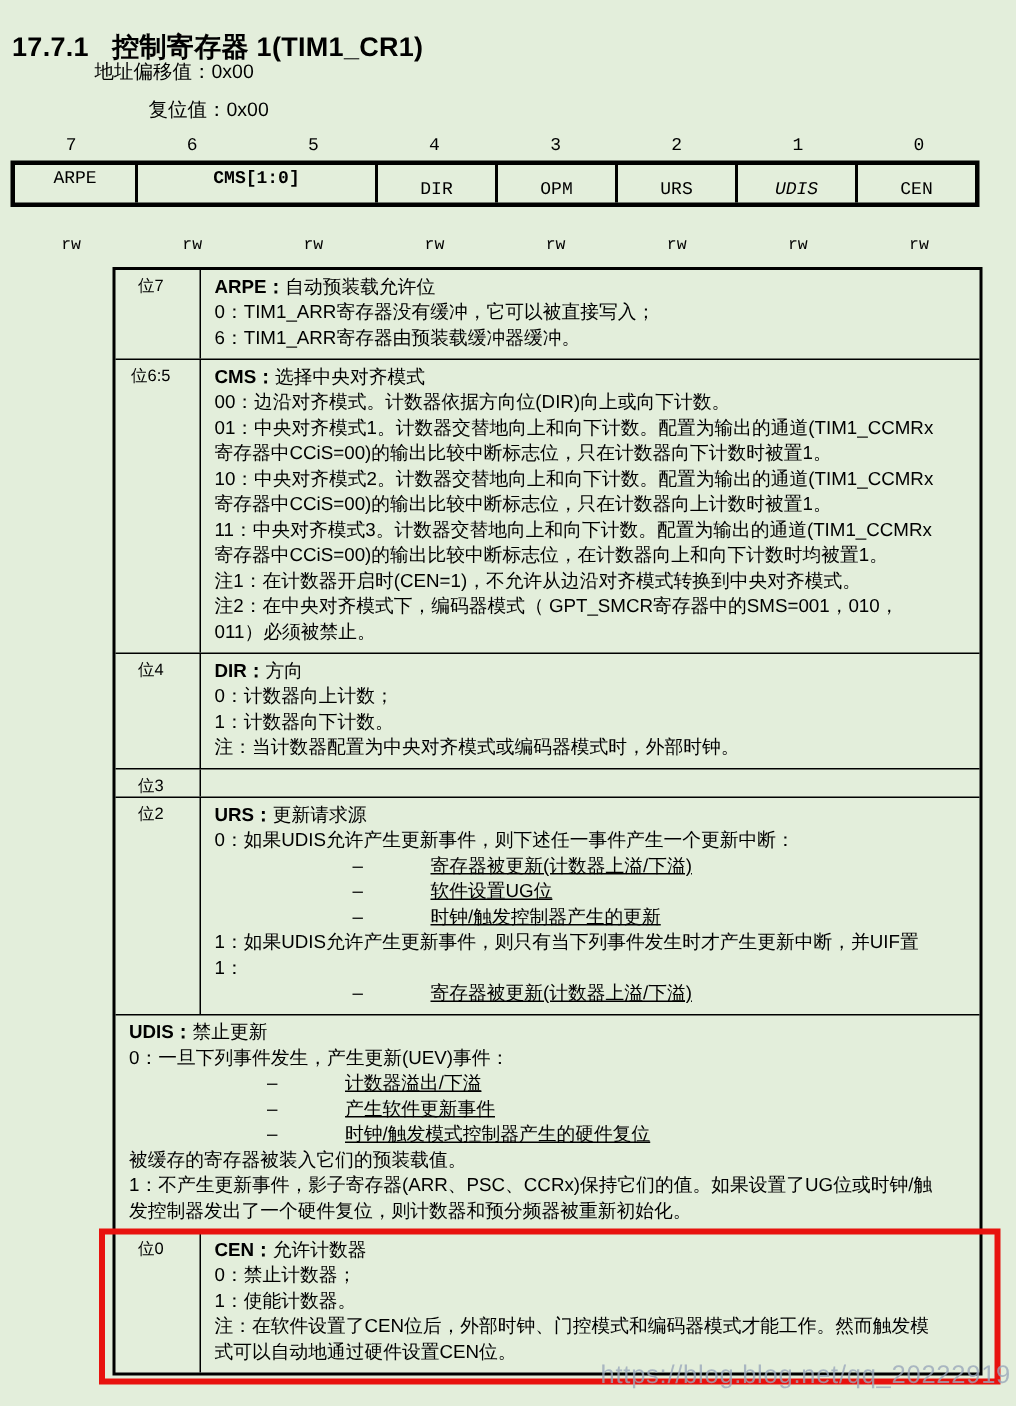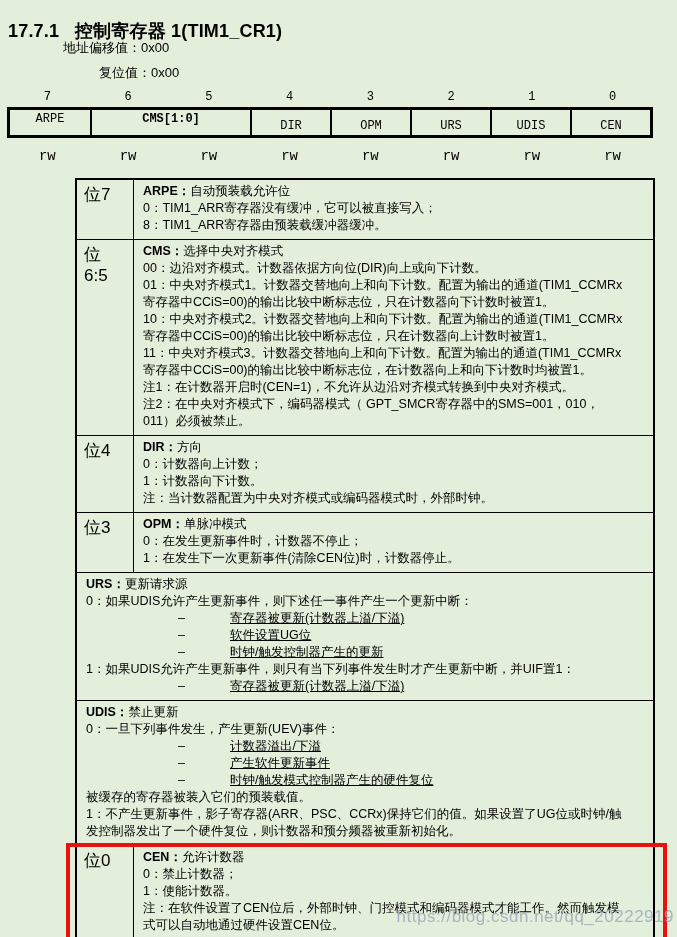--- a/index.html
+++ b/index.html
@@ -32,32 +32,32 @@
     border:3px solid var(--ink);height:25px;
   }
   .bit-cell{
     border-left:2px solid var(--ink);
     display:flex;justify-content:center;
     font-family:"Liberation Mono","DejaVu Sans Mono",monospace;font-size:12px;
   }
   .bit-cell:first-child{border-left:none;}
   .bit-cell.high{align-items:flex-start;padding-top:2px;}
   .bit-cell.low{align-items:flex-end;padding-bottom:2px;}
-  .bit-access{font-size:14px;margin-top:10px;}
+  .bit-access{font-size:11px;margin-top:20px;}
 
   
   .desc-table{
     position:absolute;left:75px;top:178px;width:580px;
     border:2px solid var(--ink);box-sizing:border-box;
   }
   .desc-row{display:flex;border-top:1px solid var(--ink);}
   .desc-row:first-child{border-top:none;}
   .bit-col{
     flex:0 0 57px;width:57px;border-right:1px solid var(--ink);
-    padding:3px 16px 0 7px;font-size:17px;box-sizing:border-box;
+    padding:3px 16px 0 7px;font-size:11px;box-sizing:border-box;text-align:center;
   }
   .desc-col{flex:1;padding:3px 25px 5px 9px;min-width:0;}
   .line{margin:0;font-size:12.5px;line-height:17px;}
   .line.list{padding-left:92px;text-decoration:underline;}
   .line .bullet{display:inline-block;width:52px;}
   .reg-label{font-weight:bold;}
 
   
   .desc-row.highlight{position:relative;}
   .hl-box{
@@ -88,41 +88,41 @@
       <div class="bit-num">2</div>
       <div class="bit-num">1</div>
       <div class="bit-num">0</div>
     </div>
   <div class="bit-cells" id="bit-cells">
       <div class="bit-cell high" style="grid-column: span 1;">ARPE</div>
       <div class="bit-cell high" style="grid-column: span 2; font-weight: bold;">CMS[1:0]</div>
       <div class="bit-cell low" style="grid-column: span 1;">DIR</div>
       <div class="bit-cell low" style="grid-column: span 1;">OPM</div>
       <div class="bit-cell low" style="grid-column: span 1;">URS</div>
-      <div class="bit-cell low" style="grid-column: span 1;">UDIS</div>
+      <div class="bit-cell low" style="grid-column: span 1; font-style: italic;">UDIS</div>
       <div class="bit-cell low" style="grid-column: span 1;">CEN</div>
     </div>
   <div class="bit-access" id="bit-access">
       <div class="acc">rw</div>
       <div class="acc">rw</div>
       <div class="acc">rw</div>
       <div class="acc">rw</div>
       <div class="acc">rw</div>
       <div class="acc">rw</div>
       <div class="acc">rw</div>
       <div class="acc">rw</div>
     </div>
 </div>
 
 <div class="desc-table" id="desc-table">
   <div class="desc-row">
     <div class="bit-col">位7</div>
     <div class="desc-col">
       <p class="line"><b class="reg-label">ARPE：</b><span>自动预装载允许位</span></p>
-      <span><p class="line">0：TIM1_ARR寄存器没有缓冲，它可以被直接写入；</p><p class="line">8：TIM1_ARR寄存器由预装载缓冲器缓冲。</p></span>
+      <span><p class="line">0：TIM1_ARR寄存器没有缓冲，它可以被直接写入；</p><p class="line">6：TIM1_ARR寄存器由预装载缓冲器缓冲。</p></span>
     </div>
   </div>
 
   <div class="desc-row">
     <div class="bit-col">位6:5</div>
     <div class="desc-col">
       <p class="line"><b class="reg-label">CMS：</b><span>选择中央对齐模式</span></p>
       <span><p class="line">00：边沿对齐模式。计数器依据方向位(DIR)向上或向下计数。</p><p class="line">01：中央对齐模式1。计数器交替地向上和向下计数。配置为输出的通道(TIM1_CCMRx寄存器中CCiS=00)的输出比较中断标志位，只在计数器向下计数时被置1。</p><p class="line">10：中央对齐模式2。计数器交替地向上和向下计数。配置为输出的通道(TIM1_CCMRx寄存器中CCiS=00)的输出比较中断标志位，只在计数器向上计数时被置1。</p><p class="line">11：中央对齐模式3。计数器交替地向上和向下计数。配置为输出的通道(TIM1_CCMRx寄存器中CCiS=00)的输出比较中断标志位，在计数器向上和向下计数时均被置1。</p><p class="line">注1：在计数器开启时(CEN=1)，不允许从边沿对齐模式转换到中央对齐模式。</p><p class="line">注2：在中央对齐模式下，编码器模式（ GPT_SMCR寄存器中的SMS=001，010，011）必须被禁止。</p></span>
     </div>
   </div>
@@ -130,27 +130,24 @@
   <div class="desc-row">
     <div class="bit-col">位4</div>
     <div class="desc-col">
       <p class="line"><b class="reg-label">DIR：</b><span>方向</span></p>
       <span><p class="line">0：计数器向上计数；</p><p class="line">1：计数器向下计数。</p><p class="line">注：当计数器配置为中央对齐模式或编码器模式时，外部时钟。</p></span>
     </div>
   </div>
 
   <div class="desc-row">
     <div class="bit-col">位3</div>
-    <div class="desc-col">
-      <p class="line"><b class="reg-label">OPM：</b><span>单脉冲模式</span></p>
-      <span><p class="line">0：在发生更新事件时，计数器不停止；</p><p class="line">1：在发生下一次更新事件(清除CEN位)时，计数器停止。</p></span>
-    </div>
   </div>
 
   <div class="desc-row">
+    <div class="bit-col">位2</div>
     <div class="desc-col">
       <p class="line"><b class="reg-label">URS：</b><span>更新请求源</span></p>
       <span><p class="line">0：如果UDIS允许产生更新事件，则下述任一事件产生一个更新中断：</p><p class="line list"><span class="bullet">–</span><span>寄存器被更新(计数器上溢/下溢)</span></p><p class="line list"><span class="bullet">–</span><span>软件设置UG位</span></p><p class="line list"><span class="bullet">–</span><span>时钟/触发控制器产生的更新</span></p><p class="line">1：如果UDIS允许产生更新事件，则只有当下列事件发生时才产生更新中断，并UIF置1：</p><p class="line list"><span class="bullet">–</span><span>寄存器被更新(计数器上溢/下溢)</span></p></span>
     </div>
   </div>
 
   <div class="desc-row">
     <div class="desc-col">
       <p class="line"><b class="reg-label">UDIS：</b><span>禁止更新</span></p>
       <span><p class="line">0：一旦下列事件发生，产生更新(UEV)事件：</p><p class="line list"><span class="bullet">–</span><span>计数器溢出/下溢</span></p><p class="line list"><span class="bullet">–</span><span>产生软件更新事件</span></p><p class="line list"><span class="bullet">–</span><span>时钟/触发模式控制器产生的硬件复位</span></p><p class="line">被缓存的寄存器被装入它们的预装载值。</p><p class="line">1：不产生更新事件，影子寄存器(ARR、PSC、CCRx)保持它们的值。如果设置了UG位或时钟/触发控制器发出了一个硬件复位，则计数器和预分频器被重新初始化。</p></span>
@@ -160,13 +157,13 @@
   <div class="desc-row highlight">
     <div class="bit-col">位0</div>
     <div class="desc-col">
       <p class="line"><b class="reg-label">CEN：</b><span>允许计数器</span></p>
       <span><p class="line">0：禁止计数器；</p><p class="line">1：使能计数器。</p><p class="line">注：在软件设置了CEN位后，外部时钟、门控模式和编码器模式才能工作。然而触发模式可以自动地通过硬件设置CEN位。</p></span>
     </div>
   <div class="hl-box"></div>
     </div>
 </div>
 
-<div class="watermark">https://blog.csdn.net/qq_20222919</div>
+<div class="watermark">https://blog.blog.net/qq_20222919</div>
 
 </body></html>

